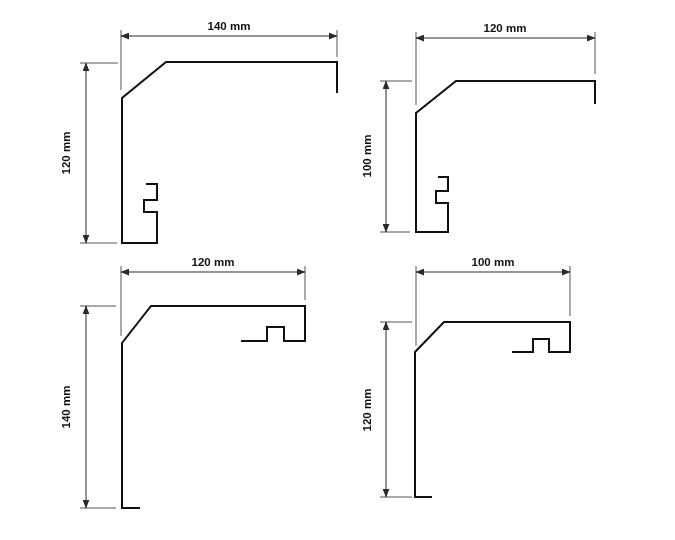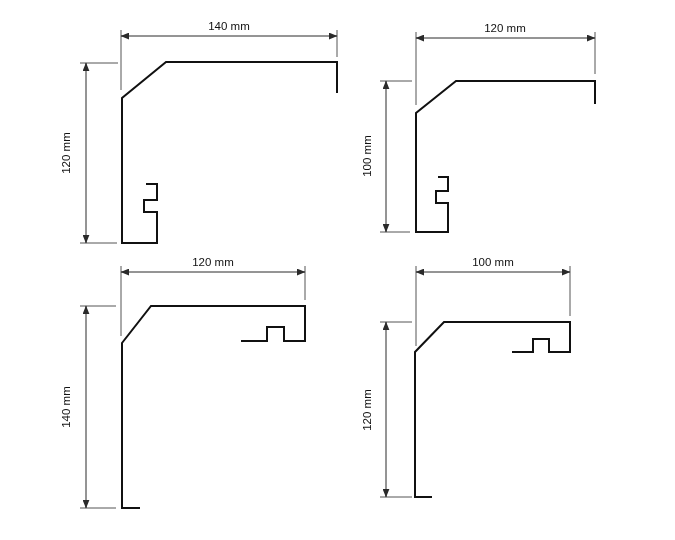--- a/index.html
+++ b/index.html
@@ -8,20 +8,21 @@
     background: #ffffff;
     width: 675px;
     height: 540px;
     overflow: hidden;
     font-family: "Liberation Sans", sans-serif;
   }
   .canvas-wrap {
     width: 675px;
     height: 455px;
     position: relative;
+    font-weight: bold;
   }
   svg { display: block; }
   .profile {
     fill: none;
     stroke: #111111;
     stroke-width: 2;
     stroke-linejoin: miter;
     stroke-linecap: butt;
   }
   .dim {

